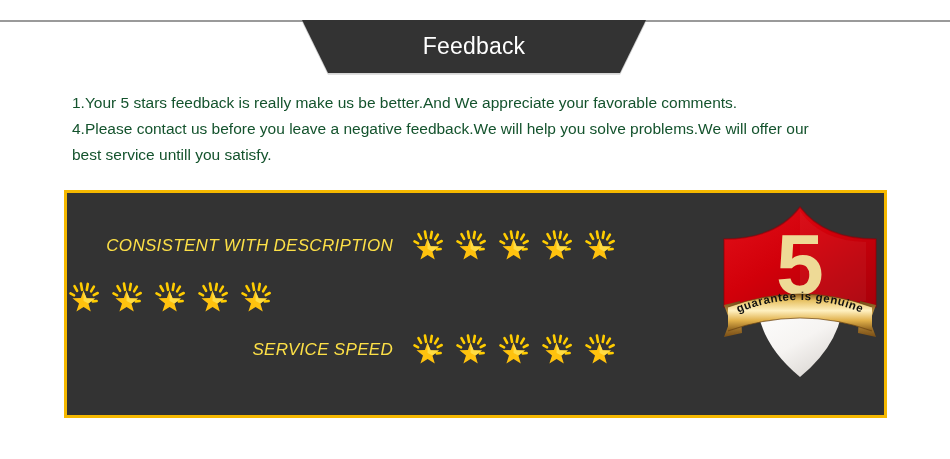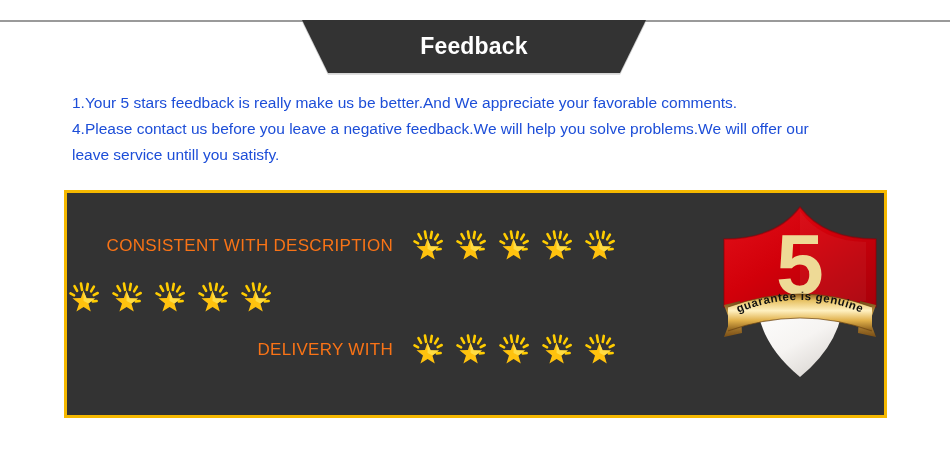--- a/index.html
+++ b/index.html
@@ -53,31 +53,31 @@
     filter: blur(1px);
   }
   .header-title {
     position: absolute;
     left: 0;
     top: 13px;
     width: 356px;
     text-align: center;
     color: #ffffff;
     font-size: 23px;
-    font-weight: bold;
+    font-weight: normal;
     letter-spacing: 0.2px;
   }
 
   
   .notes {
     position: absolute;
     left: 72px;
     top: 90px;
     width: 830px;
-    color: #1d4ed8;
+    color: #14532d;
     font-size: 15.5px;
     line-height: 26px;
   }
   .notes .note-line { white-space: pre-wrap; }
 
   
   .panel {
     position: absolute;
     left: 64px;
     top: 190px;
@@ -98,24 +98,25 @@
   .rating-row {
     display: flex;
     align-items: center;
     height: 49px;
     margin-bottom: 3px;
   }
   .rating-label {
     width: 326px;
     text-align: right;
     padding-right: 18px;
-    color: #f97316;
+    color: #fde047;
     font-size: 17px;
     letter-spacing: 0.3px;
     white-space: nowrap;
+    font-style: italic;
   }
   .stars {
     display: flex;
     align-items: center;
     gap: 7px;
   }
   .star-icon { display: block; }
 
   
   .badge {
@@ -142,21 +143,21 @@
   <div class="header-rule"></div>
   <div class="header-banner">
     <div class="tz-shadow"></div>
     <div class="tz"></div>
     <div class="header-title">Feedback</div>
   </div>
 
   <div class="notes">
     <div class="note-line">1.Your 5 stars feedback is really make us be better.And We appreciate your favorable comments.</div>
     <div class="note-line">4.Please contact us before you leave a negative feedback.We will help you solve problems.We will offer our</div>
-    <div class="note-line">leave service untill you satisfy.</div>
+    <div class="note-line">best service untill you satisfy.</div>
   </div>
 
   <div class="panel">
 
     <div class="ratings">
 
       <div class="rating-row">
         <div class="rating-label">CONSISTENT WITH DESCRIPTION</div>
         <div class="stars">
           <svg class="star-icon" width="36" height="36" viewBox="0 0 36 36">
@@ -291,21 +292,21 @@
               <rect x="26.4" y="18.0" width="2.6" height="6.4" rx="1.2" transform="rotate(84 27.7 21.2)"></rect>
               <rect x="4.0" y="11.0" width="2.6" height="6.6" rx="1.2" transform="rotate(-62 5.3 14.3)"></rect>
             </g>
             <path d="M16.4 10.4 L19.6 18.2 L28.0 18.6 L21.4 23.6 L23.8 31.6 L16.6 27.0 L9.4 31.4 L12.0 23.5 L5.5 18.3 L13.9 18.1 Z" fill="#ffc20e"></path>
             <path d="M16.4 10.4 L19.6 18.2 L28.0 18.6 L21.4 23.6 L16.6 21.0 Z" fill="#ffe14d" opacity="0.85"></path>
           </svg>
         </div>
       </div>
 
       <div class="rating-row">
-        <div class="rating-label">DELIVERY WITH</div>
+        <div class="rating-label">SERVICE SPEED</div>
         <div class="stars">
           <svg class="star-icon" width="36" height="36" viewBox="0 0 36 36">
             <g fill="#ffcc00">
               <rect x="7.5" y="4.5" width="2.6" height="8" rx="1.2" transform="rotate(-28 8.8 8.5)"></rect>
               <rect x="13.2" y="2.2" width="2.6" height="9" rx="1.2" transform="rotate(-10 14.5 6.7)"></rect>
               <rect x="19.0" y="2.6" width="2.6" height="8.6" rx="1.2" transform="rotate(10 20.3 6.9)"></rect>
               <rect x="24.2" y="5.0" width="2.6" height="8" rx="1.2" transform="rotate(30 25.5 9)"></rect>
               <rect x="27.4" y="10.6" width="2.6" height="7" rx="1.2" transform="rotate(62 28.7 14.1)"></rect>
               <rect x="26.4" y="18.0" width="2.6" height="6.4" rx="1.2" transform="rotate(84 27.7 21.2)"></rect>
               <rect x="4.0" y="11.0" width="2.6" height="6.6" rx="1.2" transform="rotate(-62 5.3 14.3)"></rect>

